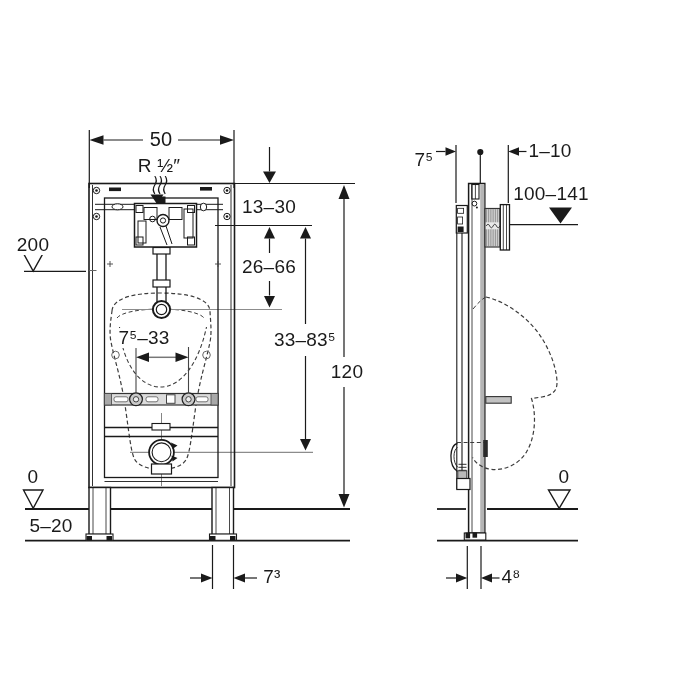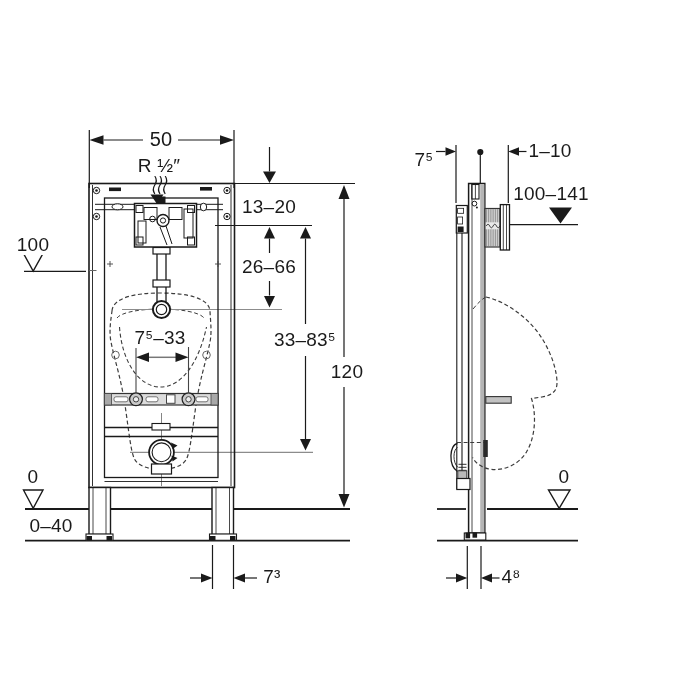--- a/index.html
+++ b/index.html
@@ -313,28 +313,28 @@
     <g>
       <polygon points="508.3,151.5 519,147.2 519,155.8" fill="#1a1a1a" stroke="none"></polygon>
       <line x1="519" y1="151.5" x2="527" y2="151.5"></line>
       <line x1="508.3" y1="145" x2="508.3" y2="203"></line>
     </g>
   </g>
 </svg>
 
 <div class="lbl big" style="left:161px;top:139px">50</div>
 <div class="lbl" style="left:159px;top:166px">R ½″</div>
-<div class="lbl" style="left:33px;top:245px">100</div>
-<div class="lbl" style="left:269px;top:207px">13–20</div>
+<div class="lbl" style="left:33px;top:245px">200</div>
+<div class="lbl" style="left:269px;top:207px">13–30</div>
 <div class="lbl" style="left:269px;top:267px">26–66</div>
 <div class="lbl" style="left:305px;top:340px">33–83⁵</div>
 <div class="lbl" style="left:347px;top:372px">120</div>
-<div class="lbl" style="left:160px;top:338px">7⁵–33</div>
+<div class="lbl" style="left:144px;top:338px">7⁵–33</div>
 <div class="lbl" style="left:33px;top:477px">0</div>
-<div class="lbl" style="left:51px;top:526px">0–40</div>
+<div class="lbl" style="left:51px;top:526px">5–20</div>
 <div class="lbl" style="left:272px;top:577px">7³</div>
 <div class="lbl" style="left:424px;top:160px">7⁵</div>
 <div class="lbl" style="left:550px;top:151px">1–10</div>
 <div class="lbl" style="left:551px;top:194px">100–141</div>
 <div class="lbl" style="left:564px;top:477px">0</div>
 <div class="lbl" style="left:511px;top:577px">4⁸</div>
 
 </div>
 
 </body></html>

